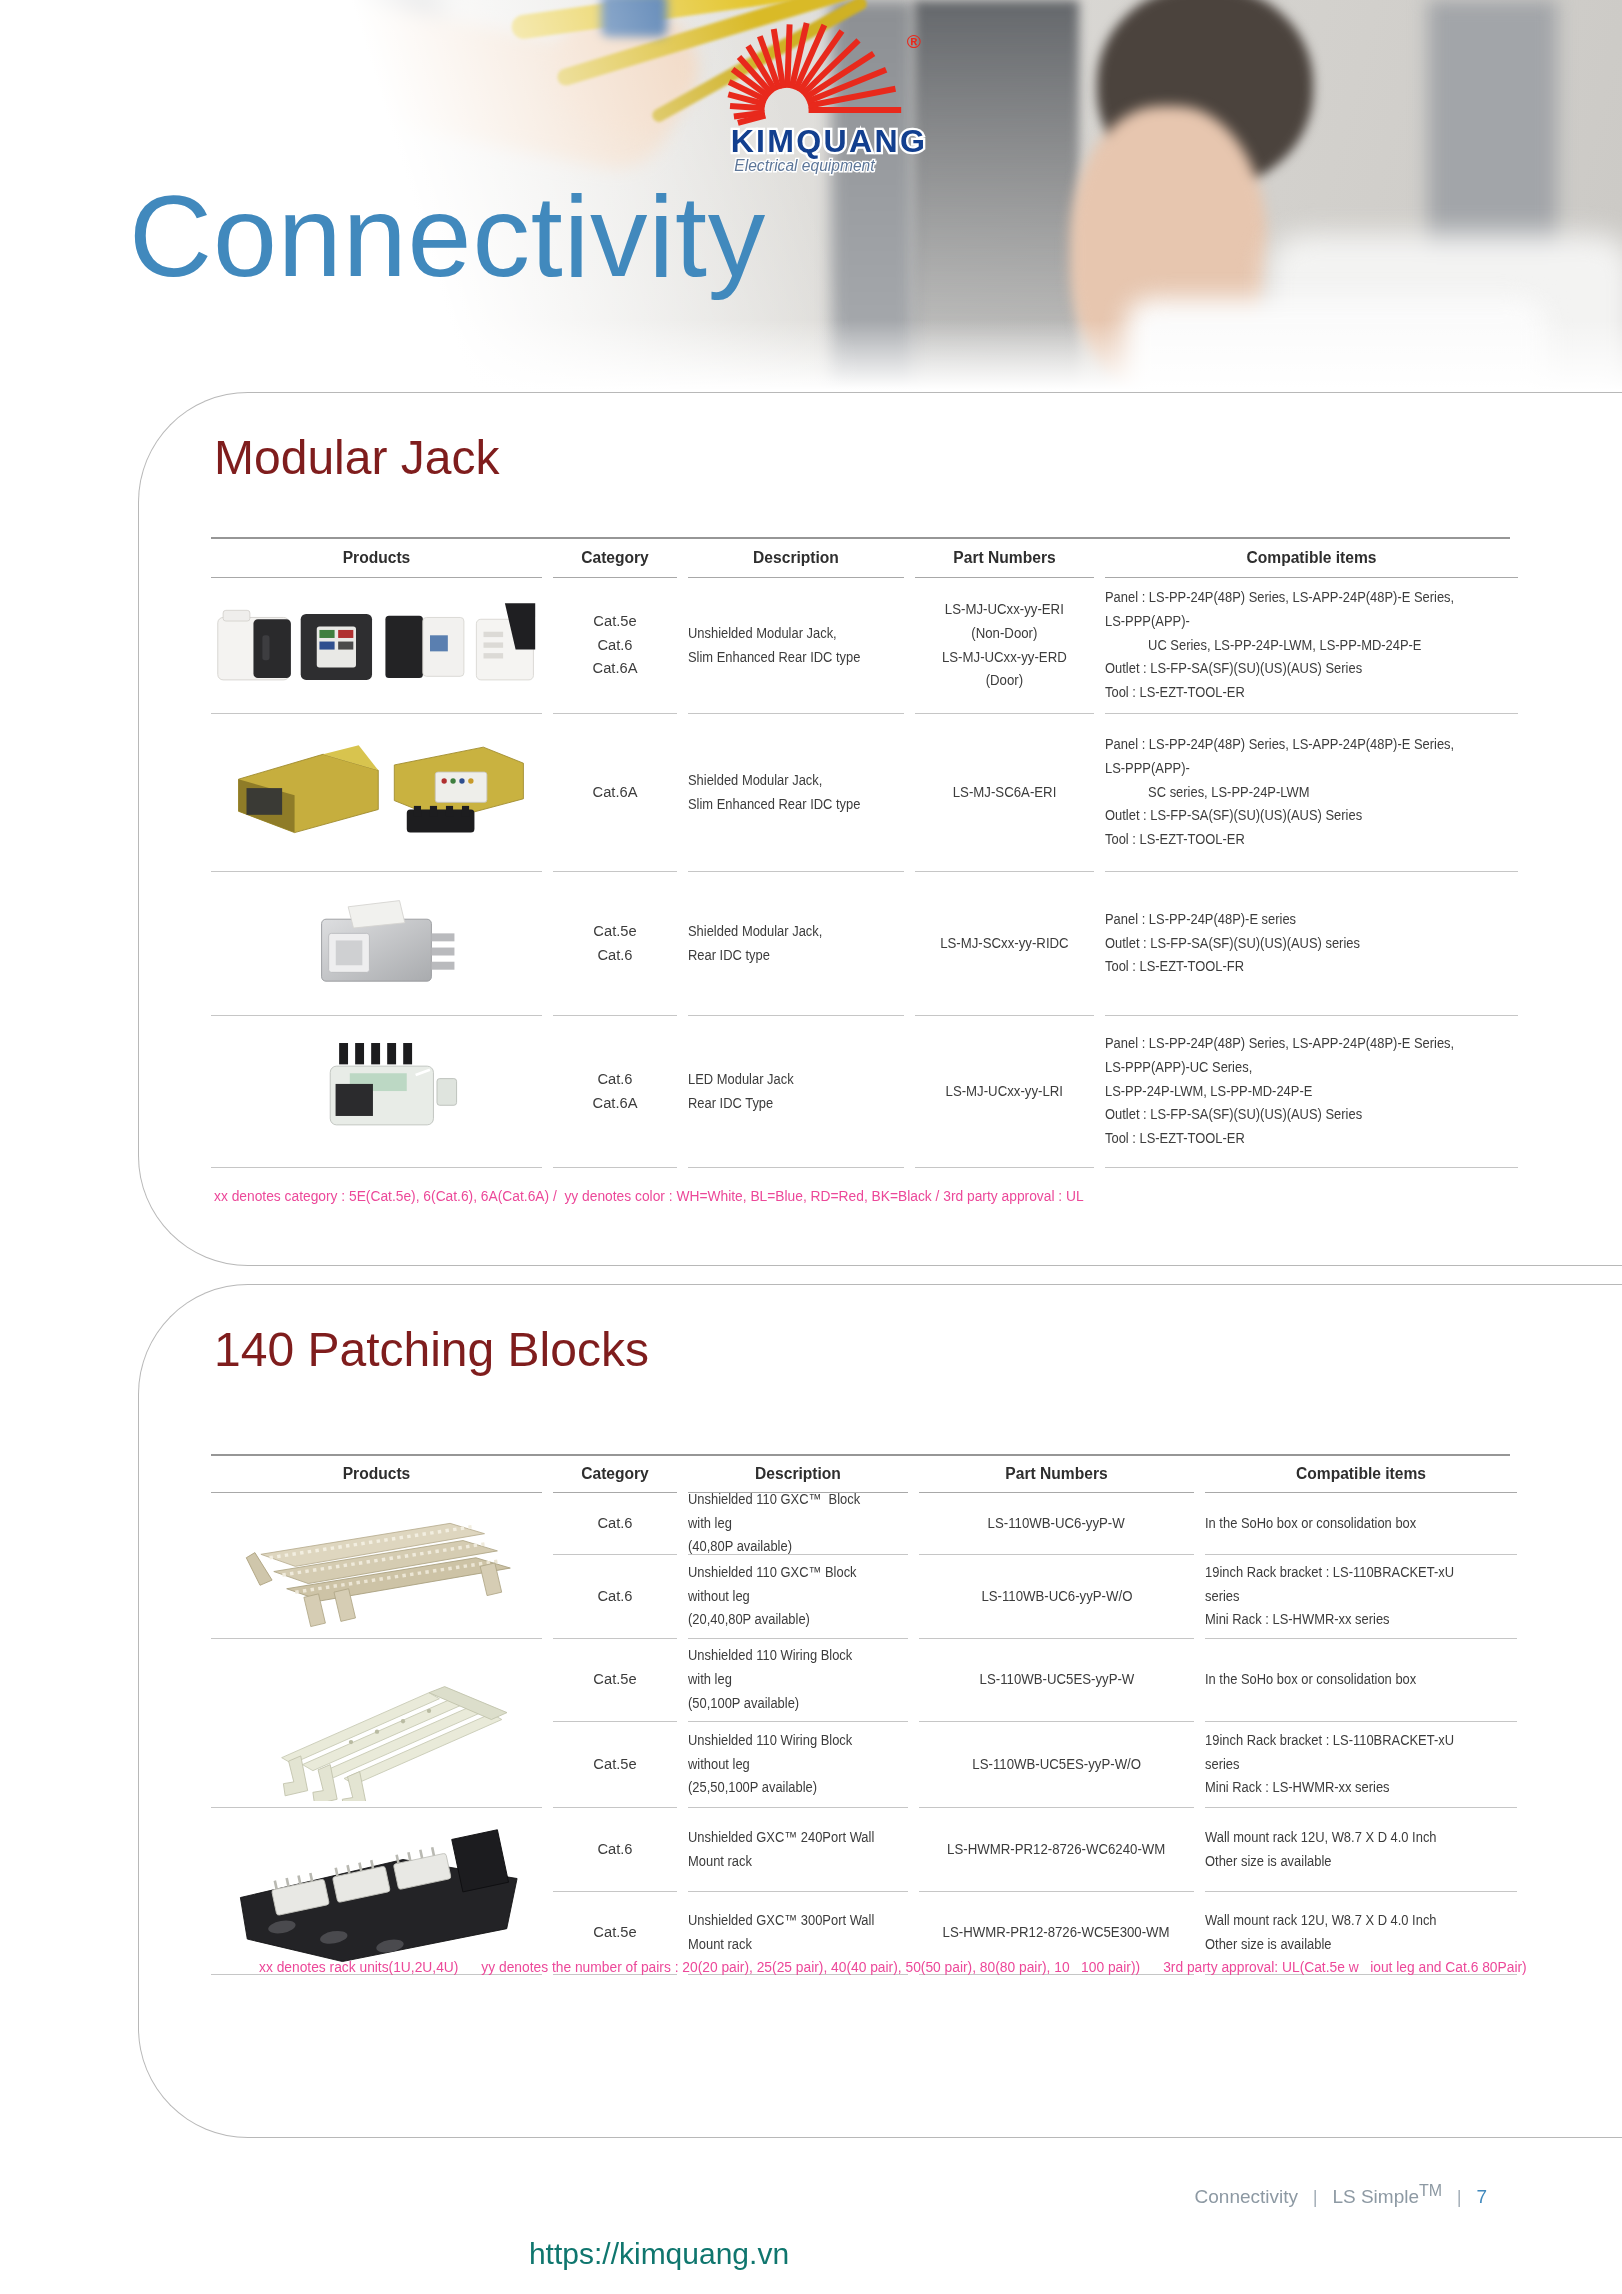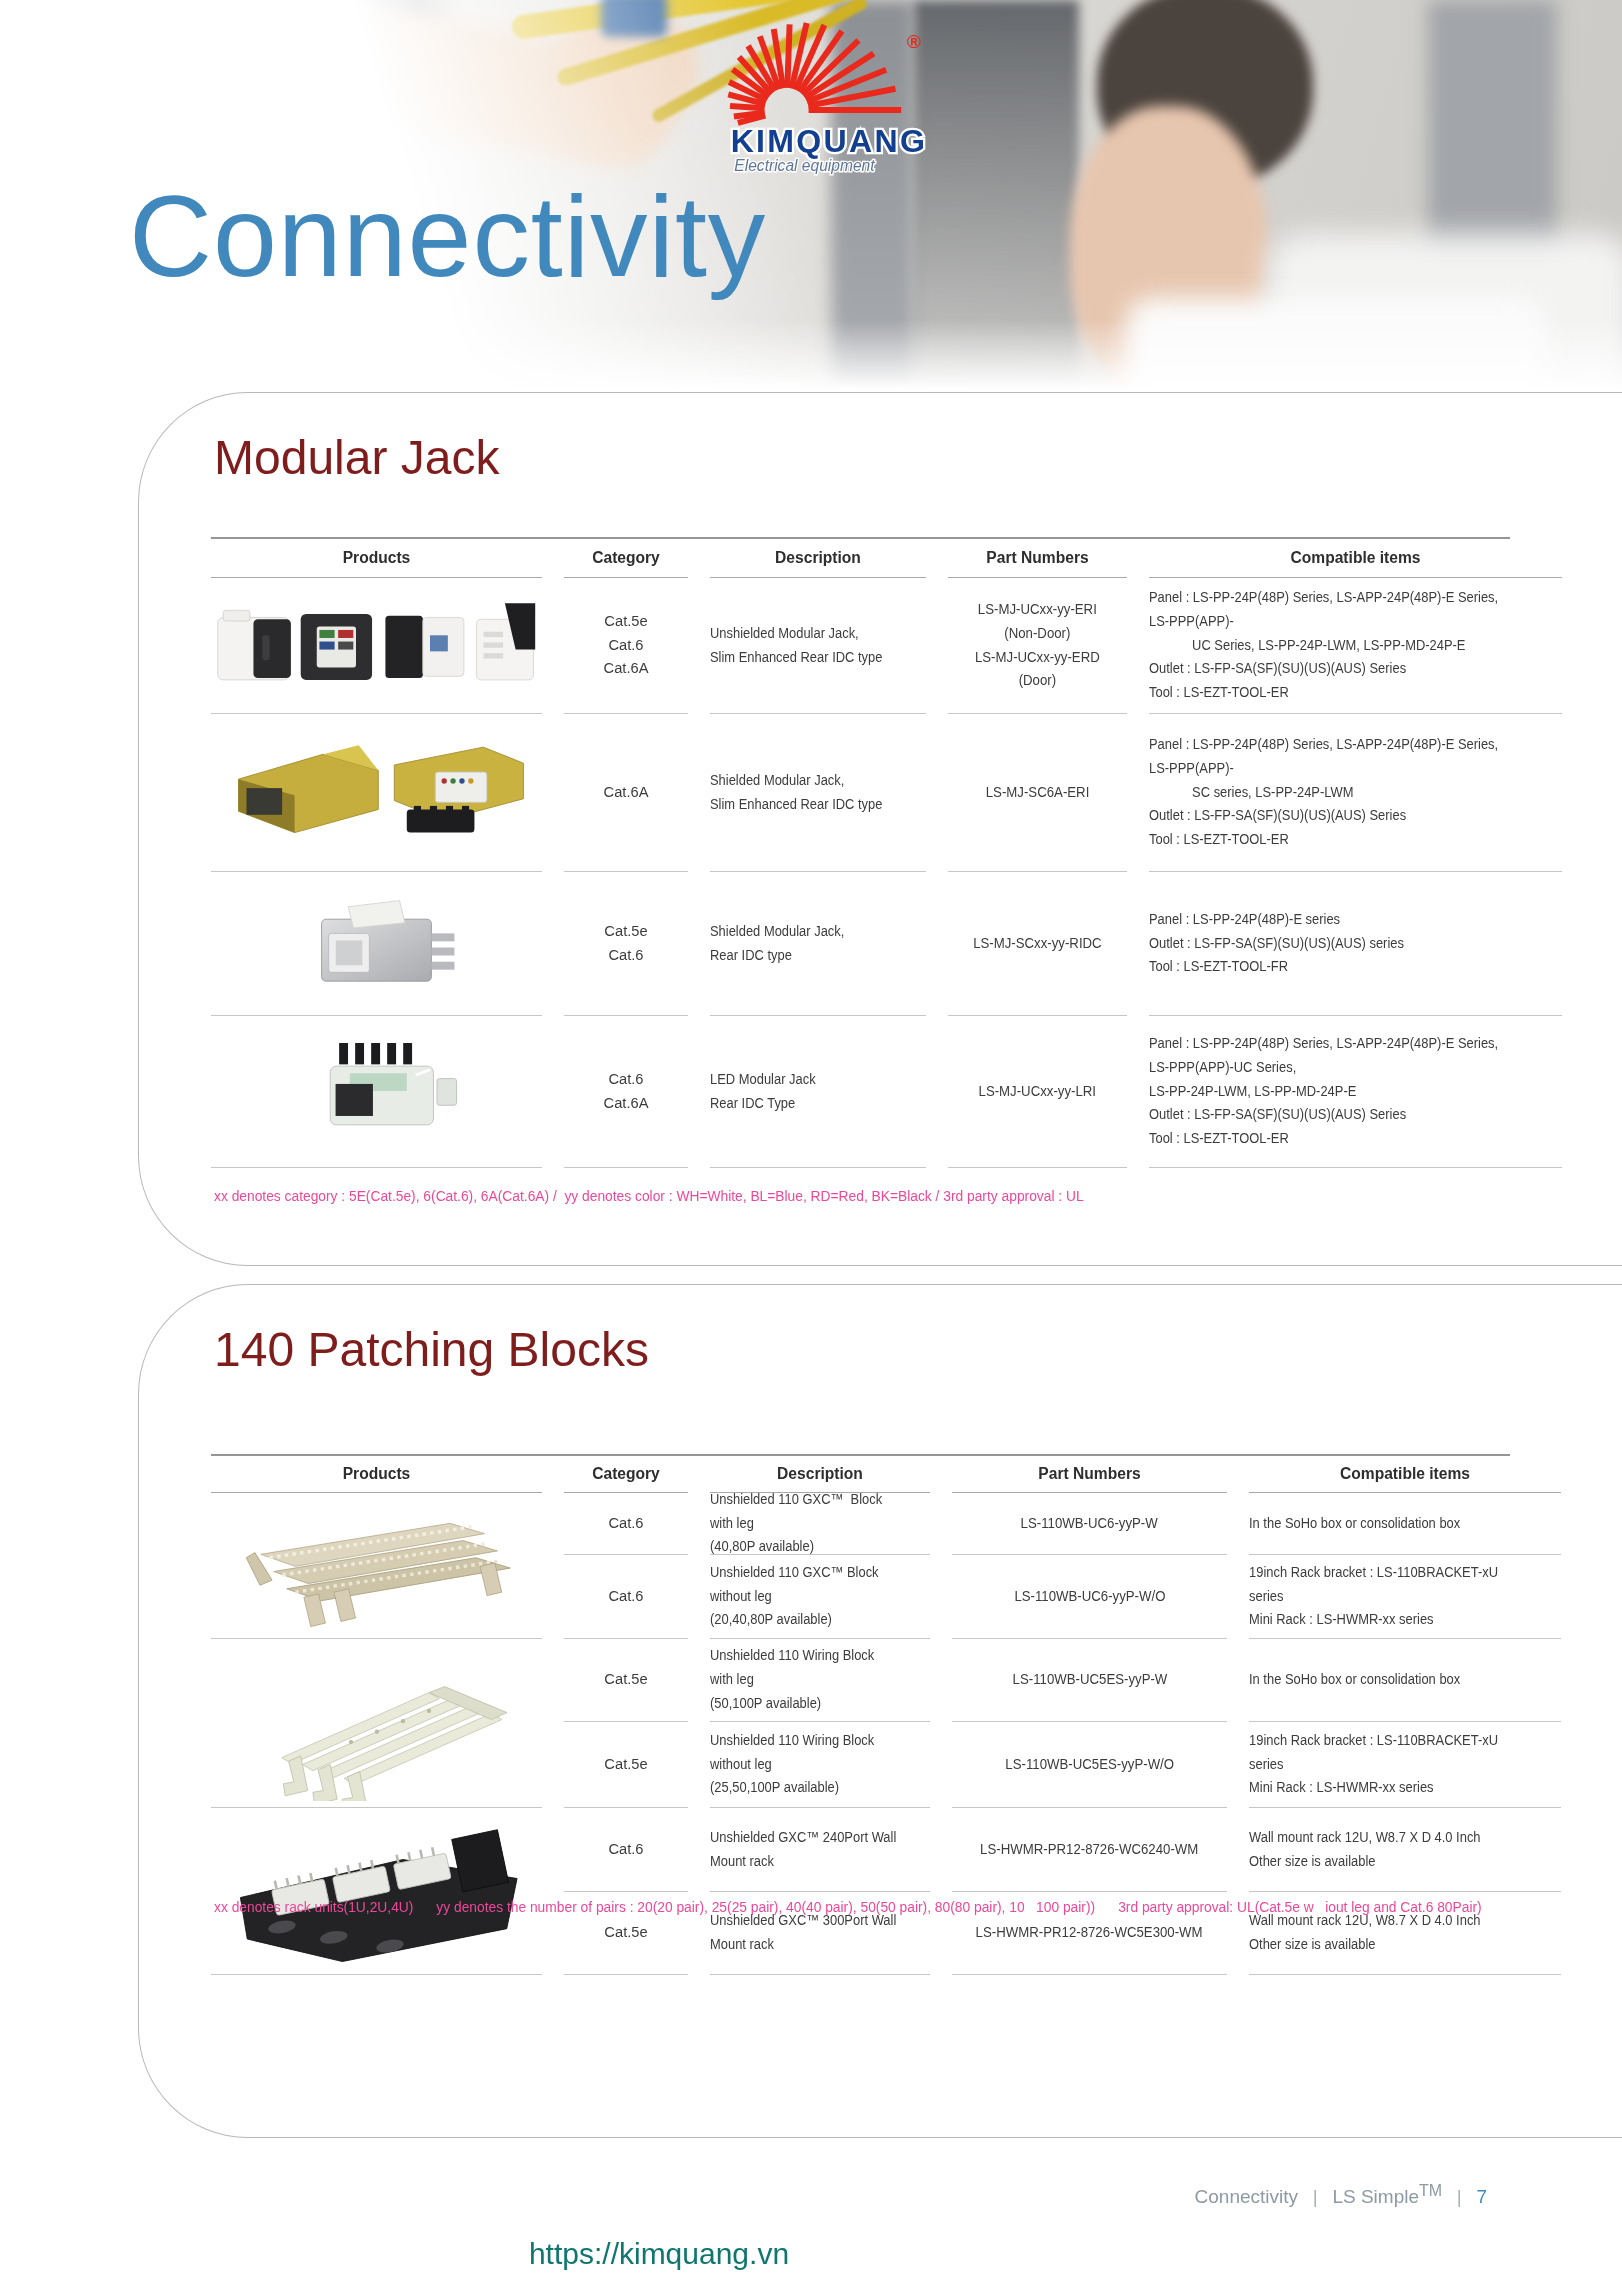--- a/index.html
+++ b/index.html
@@ -41,41 +41,41 @@
   .frame{position:absolute;left:138px;width:1524px;border:1.8px solid #b8b8b8;border-right:none;
          border-radius:110px 0 0 110px;}
   .frame1{top:392px;height:872px;}
   .frame2{top:1284px;height:852px;}
 
   .sec-heading{position:absolute;left:214px;font-size:48px;color:#7f1d1d;font-weight:400;z-index:2;}
   .h2-1{top:430px;}
   .h2-2{top:1322px;}
 
   
-  .ptable{position:absolute;left:211px;width:1299px;display:grid;column-gap:22px;
+  .ptable{position:absolute;left:211px;width:1299px;display:grid;column-gap:11px;
           border-top:2.8px solid #969696;z-index:2;}
   .t1{top:537px;grid-template-columns:331px 124px 216px 179px 413px;
       grid-template-rows:39px 136px 158px 144px 152px;}
   .t2{top:1454px;grid-template-columns:331px 124px 220px 275px 312px;
       grid-template-rows:37px 62px 84px 83px 86px 84px 83px;}
   .cell{display:flex;align-items:center;border-bottom:0.9px solid #c6c6c6;overflow:visible;}
   .hcell{justify-content:center;font-weight:bold;font-size:15.6px;color:#2e2e2e;
          border-bottom:1.8px solid #a8a8a8;}
   .c-center{justify-content:center;text-align:center;}
   .c-left{justify-content:flex-start;text-align:left;}
   .txt{white-space:pre-wrap;font-size:14.7px;line-height:1.62;color:#3c3c3c;}
   .cond{transform:scaleX(.88);transform-origin:0 50%;width:113%;}
   .condc{transform:scaleX(.9);transform-origin:50% 50%;}
   .span2{grid-row:span 2;}
   .prod{justify-content:center;}
 
   
   .footnote{position:absolute;left:214px;font-size:13.8px;color:#ec4899;z-index:2;white-space:pre;}
   .fn1{top:1189px;}
-  .fn2{top:1900px;}
+  .fn2{top:1960px;margin-left:45px;}
 
   
   .pagefoot{position:absolute;left:918px;top:2182px;width:569px;text-align:right;
             font-size:19px;color:#8d99a3;}
   .pagefoot .sep{margin:0 14.7px;color:#a7b1ba;}
   .pagefoot sup{font-size:16px;}
   .pagefoot .pageno{color:#4189bd;}
   .siteurl{position:absolute;left:0;top:2237px;width:1318px;text-align:center;
            font-size:30px;color:#0f766e;text-decoration:none;display:block;}
 </style>

